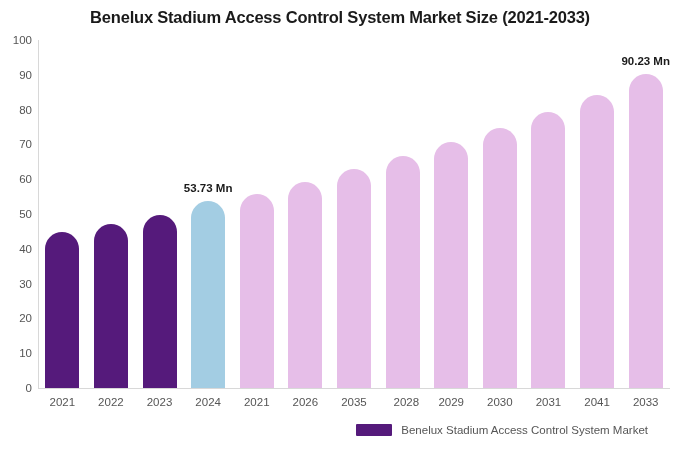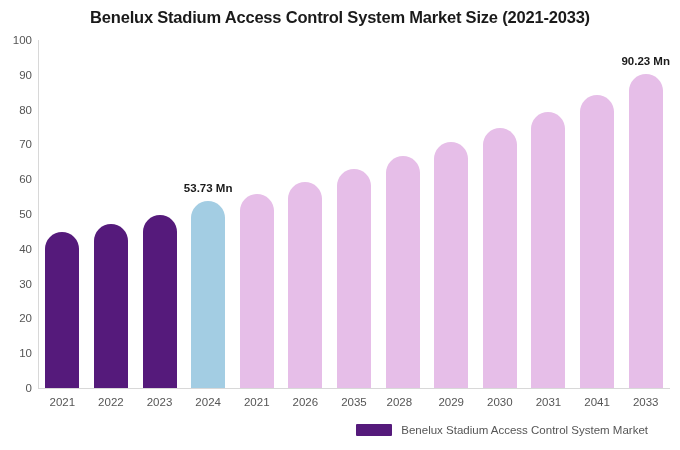--- a/index.html
+++ b/index.html
@@ -195,21 +195,21 @@
     </div>
 
   <div class="x-labels">
       <div class="x-tick" style="left: 0px; width: 48.6154px;">2021</div>
       <div class="x-tick" style="left: 48.6154px; width: 48.6154px;">2022</div>
       <div class="x-tick" style="left: 97.2308px; width: 48.6154px;">2023</div>
       <div class="x-tick" style="left: 145.846px; width: 48.6154px;">2024</div>
       <div class="x-tick" style="left: 194.462px; width: 48.6154px;">2021</div>
       <div class="x-tick" style="left: 243.077px; width: 48.6154px;">2026</div>
       <div class="x-tick" style="left: 291.692px; width: 48.6154px;">2035</div>
-      <div class="x-tick" style="left: 337px; width: 48.6154px;">2028</div>
+      <div class="x-tick" style="left: 344px; width: 48.6154px;">2028</div>
       <div class="x-tick" style="left: 388.923px; width: 48.6154px;">2029</div>
       <div class="x-tick" style="left: 437.538px; width: 48.6154px;">2030</div>
       <div class="x-tick" style="left: 486.154px; width: 48.6154px;">2031</div>
       <div class="x-tick" style="left: 534.769px; width: 48.6154px;">2041</div>
       <div class="x-tick" style="left: 583.385px; width: 48.6154px;">2033</div>
     </div>
 
   <div class="legend">
     <span class="legend-swatch" style="background: rgb(85, 26, 123);"></span>
     <span class="legend-label">Benelux Stadium Access Control System Market</span>

